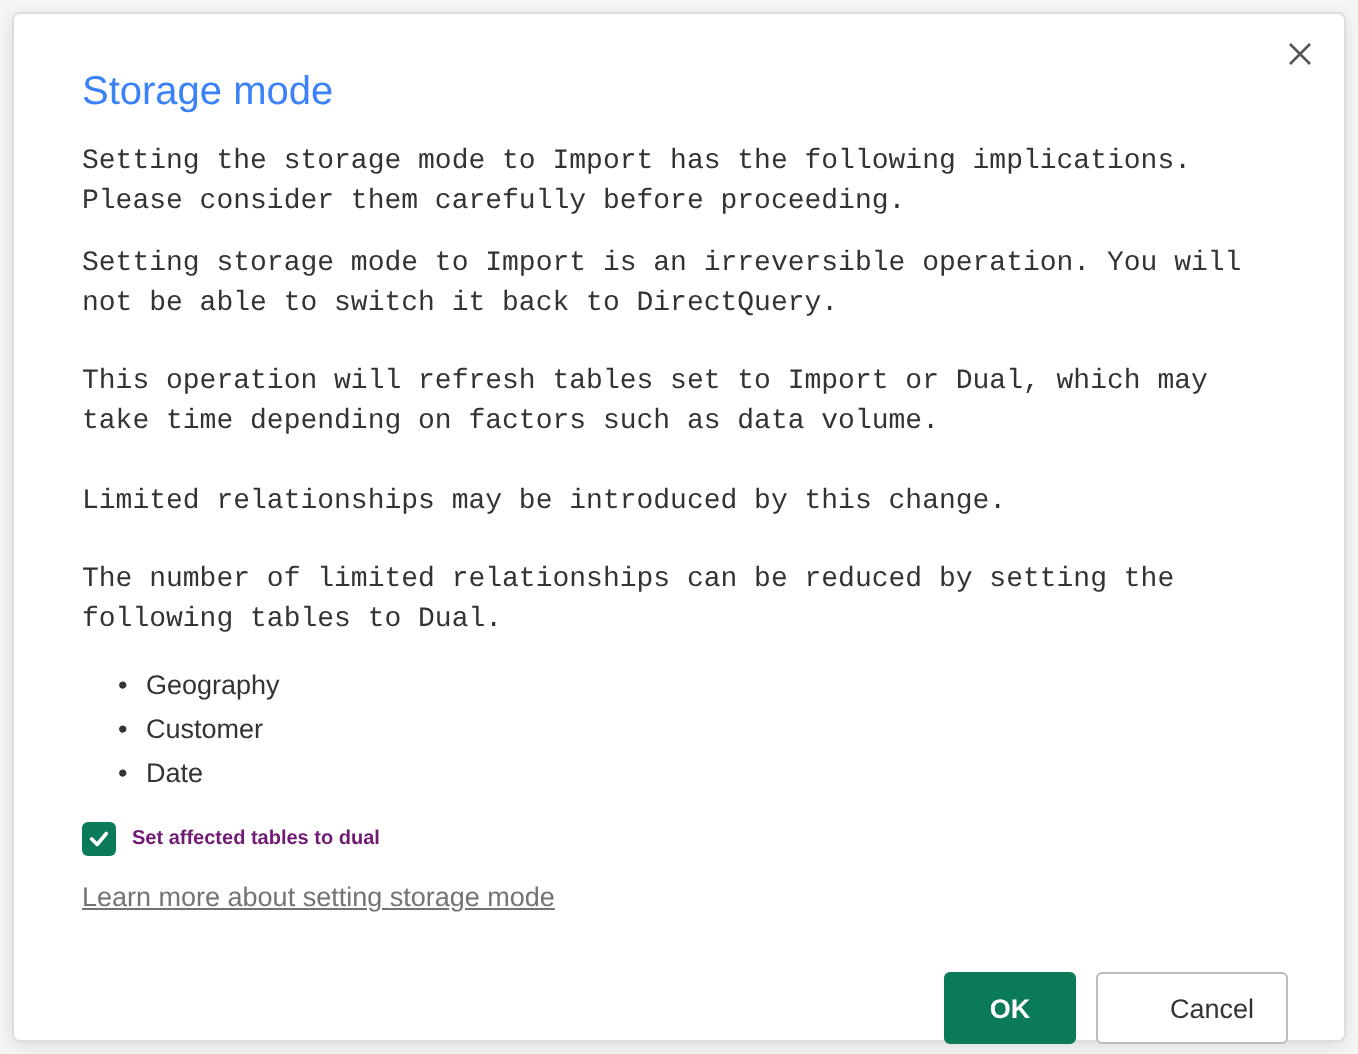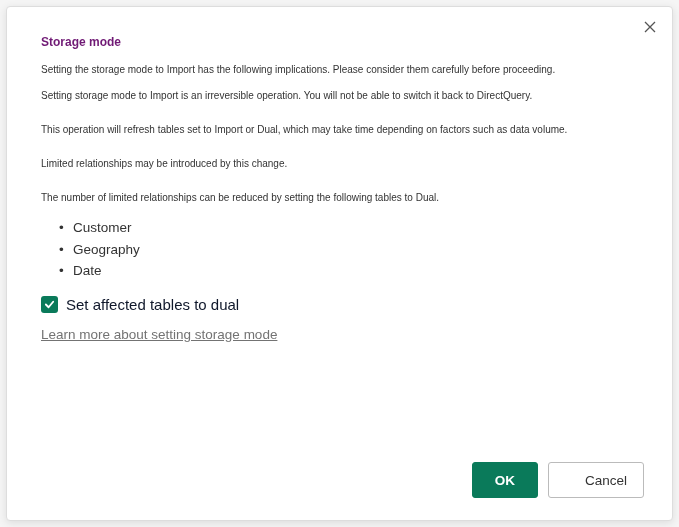--- a/index.html
+++ b/index.html
@@ -28,30 +28,31 @@
       cursor: pointer;
       color: #555;
     }
     .close-btn svg { width: 12px; height: 12px; }
     .content {
       padding: 28px 34px 16px 34px;
       flex: 1;
       color: #333;
     }
     .title {
-      font-size: 12px;
-      font-weight: 700;
-      color: #701a75;
+      font-size: 20px;
+      font-weight: 400;
+      color: #3b82f6;
       margin-bottom: 14px;
     }
     .para {
-      font-size: 10px;
+      font-size: 14px;
       line-height: 1.4;
       color: #333;
       margin-bottom: 12px;
+      font-family: Liberation Mono, monospace;
     }
     .body-gap { height: 8px; }
     .tables-list {
       list-style: none;
       margin-left: 18px;
       margin-bottom: 14px;
     }
     .tables-list li {
       font-size: 13.5px;
       color: #333;
@@ -74,22 +75,23 @@
     .checkbox {
       width: 17px; height: 17px;
       border-radius: 3px;
       background: #0a7a5a;
       display: flex; align-items: center; justify-content: center;
       cursor: pointer;
       flex-shrink: 0;
     }
     .checkbox svg { width: 11px; height: 11px; }
     .checkbox-label {
-      font-size: 15px;
-      color: #0f172a;
+      font-size: 10px;
+      color: #701a75;
+      font-weight: bold;
     }
     .learn-link {
       font-size: 13.5px;
       color: #737373;
       text-decoration: underline;
       cursor: pointer;
       display: inline-block;
     }
     .footer {
       display: flex;
@@ -138,22 +140,22 @@
     <p class="para">Setting the storage mode to Import has the following implications. Please consider them carefully before proceeding.</p>
     <p class="para">Setting storage mode to Import is an irreversible operation.  You will not be able to switch it back to DirectQuery.</p>
     <div class="body-gap"></div>
     <p class="para">This operation will refresh tables set to Import or Dual, which may take time depending on factors such as data volume.</p>
     <div class="body-gap"></div>
     <p class="para">Limited relationships may be introduced by this change.</p>
     <div class="body-gap"></div>
     <p class="para">The number of limited relationships can be reduced by setting the following tables to Dual.</p>
 
     <ul class="tables-list">
+      <li>Geography</li>
       <li>Customer</li>
-      <li>Geography</li>
       <li>Date</li>
     </ul>
 
     <div class="checkbox-row">
       <div class="checkbox">
         <svg viewBox="0 0 12 12">
             <path d="M2 6 L5 9 L10 3" stroke="#fff" stroke-width="2" fill="none" stroke-linecap="round" stroke-linejoin="round"></path>
           </svg>
       </div>
       <span class="checkbox-label">Set affected tables to dual</span>

